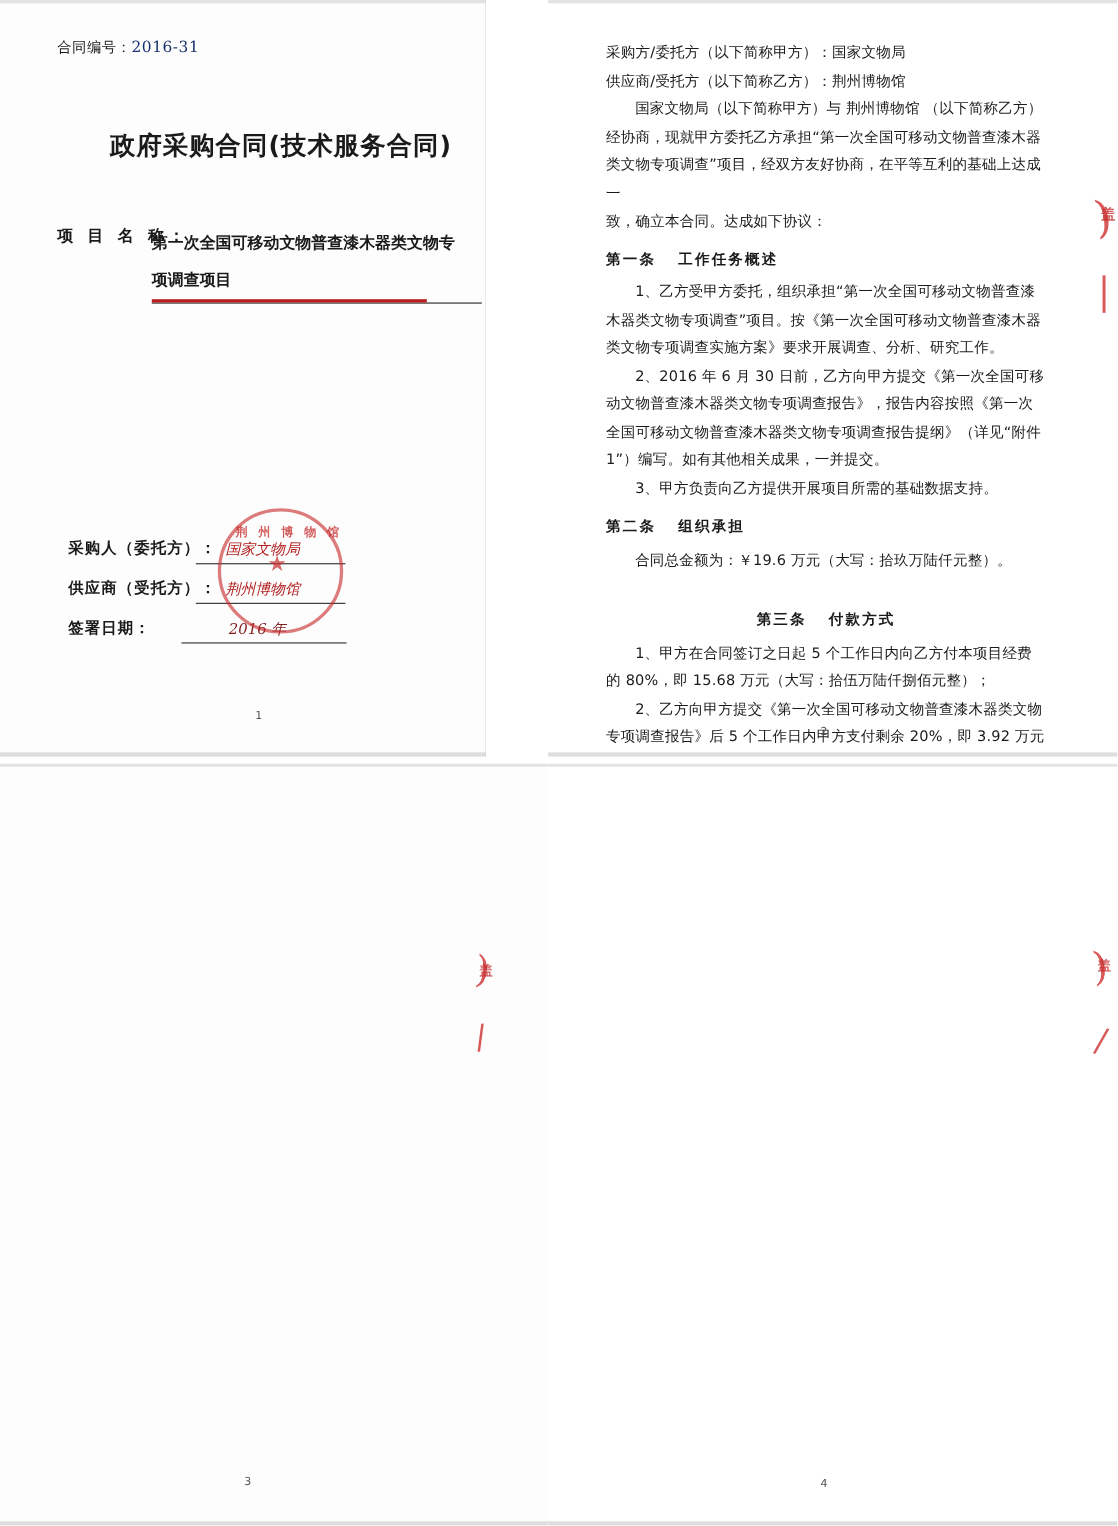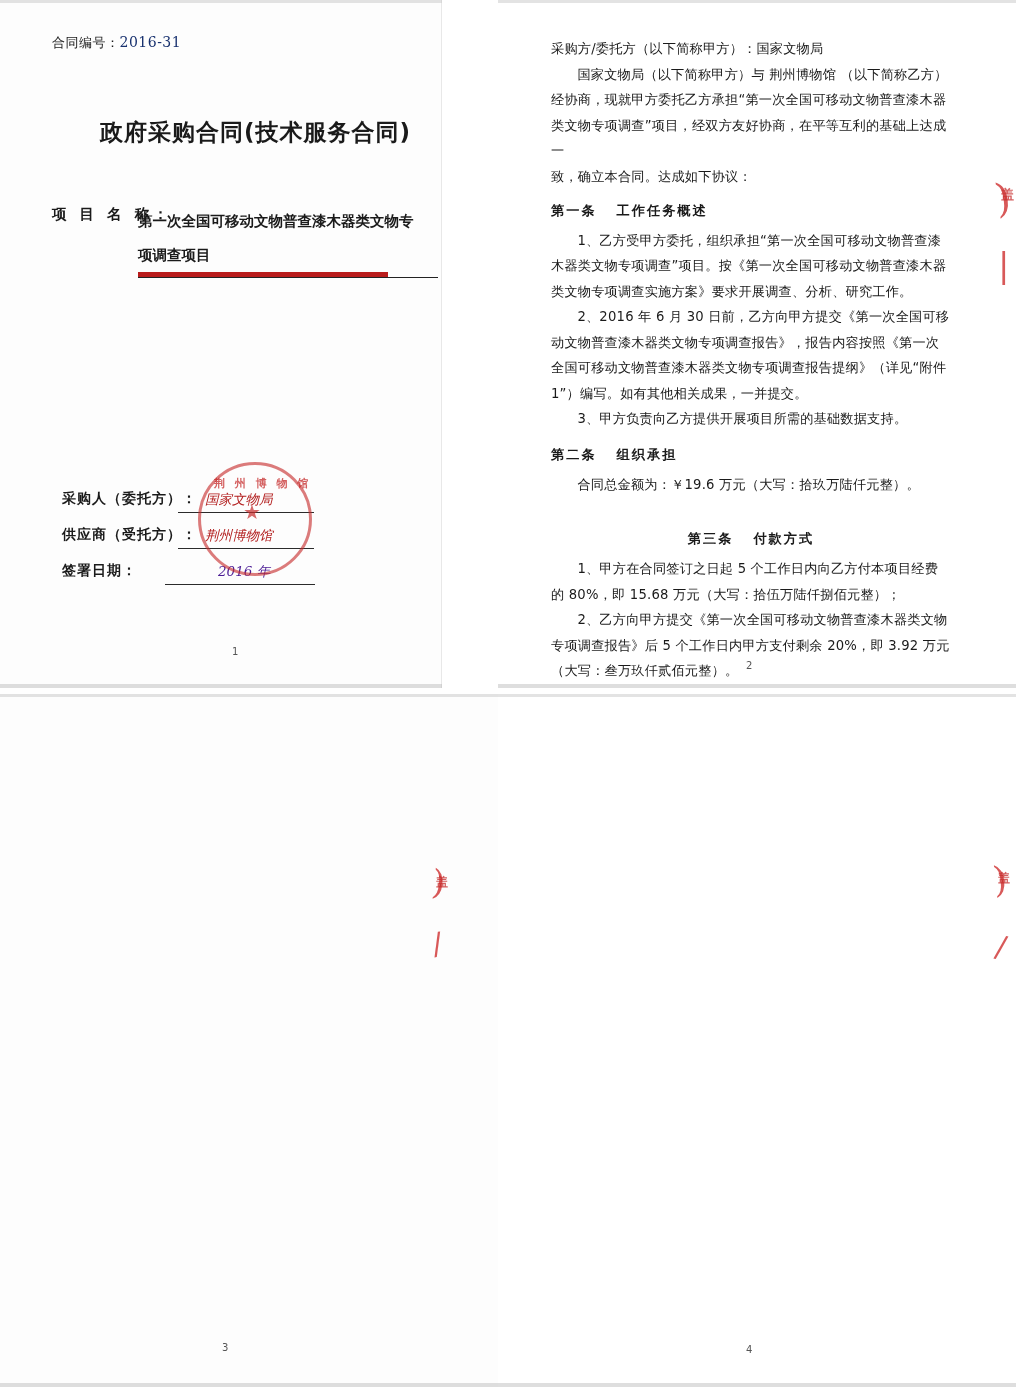--- a/index.html
+++ b/index.html
@@ -23,35 +23,35 @@
   .edge-top{position:absolute;left:0;right:0;top:0;height:3px;background:#c8c8c8;opacity:.5;}
   .edge-bottom{position:absolute;left:0;right:0;bottom:0;height:4px;background:#b5b5b5;opacity:.45;}
 
   
   #contract-no{position:absolute;left:52px;top:34px;font-size:13px;letter-spacing:.5px;}
   #contract-no .num{font-family:"DejaVu Serif",serif;color:#17306e;font-size:14px;border-bottom:0;}
   #doc-title{position:absolute;left:100px;top:117px;font-size:23px;font-weight:bold;letter-spacing:1px;}
   #project-label{position:absolute;left:52px;top:205px;font-size:14.5px;font-weight:bold;letter-spacing:4px;}
   #project-name{position:absolute;left:138px;top:204px;width:300px;font-size:14.5px;line-height:34px;
         font-weight:bold;border-bottom:1px solid #222;}
-  #project-name .l2{display:block;border-bottom:5px solid #b91c1c;width:250px;}
+  #project-name .l2{display:block;border-bottom:3px solid #b91c1c;width:250px;}
 
   .sig-row{position:absolute;font-size:14px;font-weight:bold;letter-spacing:1px;}
   #sig1{left:62px;top:490px;}
   #sig2{left:62px;top:526px;}
   #sig3{left:62px;top:562px;}
   .sig-line{position:absolute;border-bottom:1px solid #2b2b2b;height:0;}
   #sigline1{left:178px;top:512px;width:136px;}
   #sigline2{left:178px;top:548px;width:136px;}
   #sigline3{left:165px;top:584px;width:150px;}
   .sig-val{position:absolute;font-family:"DejaVu Serif","Liberation Serif",serif;font-size:13.5px;
         color:#b32020;font-style:italic;}
   #sigval1{left:205px;top:491px;}
   #sigval2{left:205px;top:527px;}
-  #sigval3{left:218px;top:563px;color:#4c1d95;}
+  #sigval3{left:208px;top:563px;color:#7f1d1d;}
 
   .pagenum{position:absolute;font-size:10px;color:#555;}
 
   
   .stamp{position:absolute;border-radius:50%;border:3px solid #c62b2b;opacity:.62;}
   #stamp-a{left:460px;top:168px;width:86px;height:86px;}
   #stamp-b{left:198px;top:462px;width:108px;height:108px;border-width:3px;}
   .stamp-txt{position:absolute;color:#c62b2b;opacity:.75;font-size:12px;font-weight:bold;}
   .stamp-star{position:absolute;color:#c62b2b;font-size:20px;opacity:.7;}
   .red-mark{position:absolute;color:#cf3030;font-family:"DejaVu Serif",serif;opacity:.8;}
@@ -103,20 +103,21 @@
 
   <div class="pagenum" style="left:232px;top:646px;">1</div>
 </div>
 
 <div class="page" id="q-tr">
   <div class="edge-top"></div>
   <div class="edge-bottom"></div>
 
   <div class="body-col" style="left:53px;top:36px;width:400px;">
     <p>采购方/委托方（以下简称甲方）：国家文物局</p>
+    <p>供应商/受托方（以下简称乙方）：荆州博物馆</p>
     <p class="ind1">国家文物局（以下简称甲方）与  荆州博物馆   （以下简称乙方）</p>
     <p>经协商，现就甲方委托乙方承担“第一次全国可移动文物普查漆木器</p>
     <p>类文物专项调查”项目，经双方友好协商，在平等互利的基础上达成一</p>
     <p>致，确立本合同。达成如下协议：</p>
 
     <p class="head" style="margin-top:9px;">
       <span class="no">第一条</span><span>工作任务概述</span>
     </p>
     <p class="ind1" style="margin-top:4px;">1、乙方受甲方委托，组织承担“第一次全国可移动文物普查漆木器类文物专项调查”项目。按《第一次全国可移动文物普查漆木器类文物专项调查实施方案》要求开展调查、分析、研究工作。</p>
     <p class="ind1">2、2016 年 6 月 30 日前，乙方向甲方提交《第一次全国可移动文物普查漆木器类文物专项调查报告》，报告内容按照《第一次全国可移动文物普查漆木器类文物专项调查报告提纲》（详见“附件 1”）编写。如有其他相关成果，一并提交。</p>

